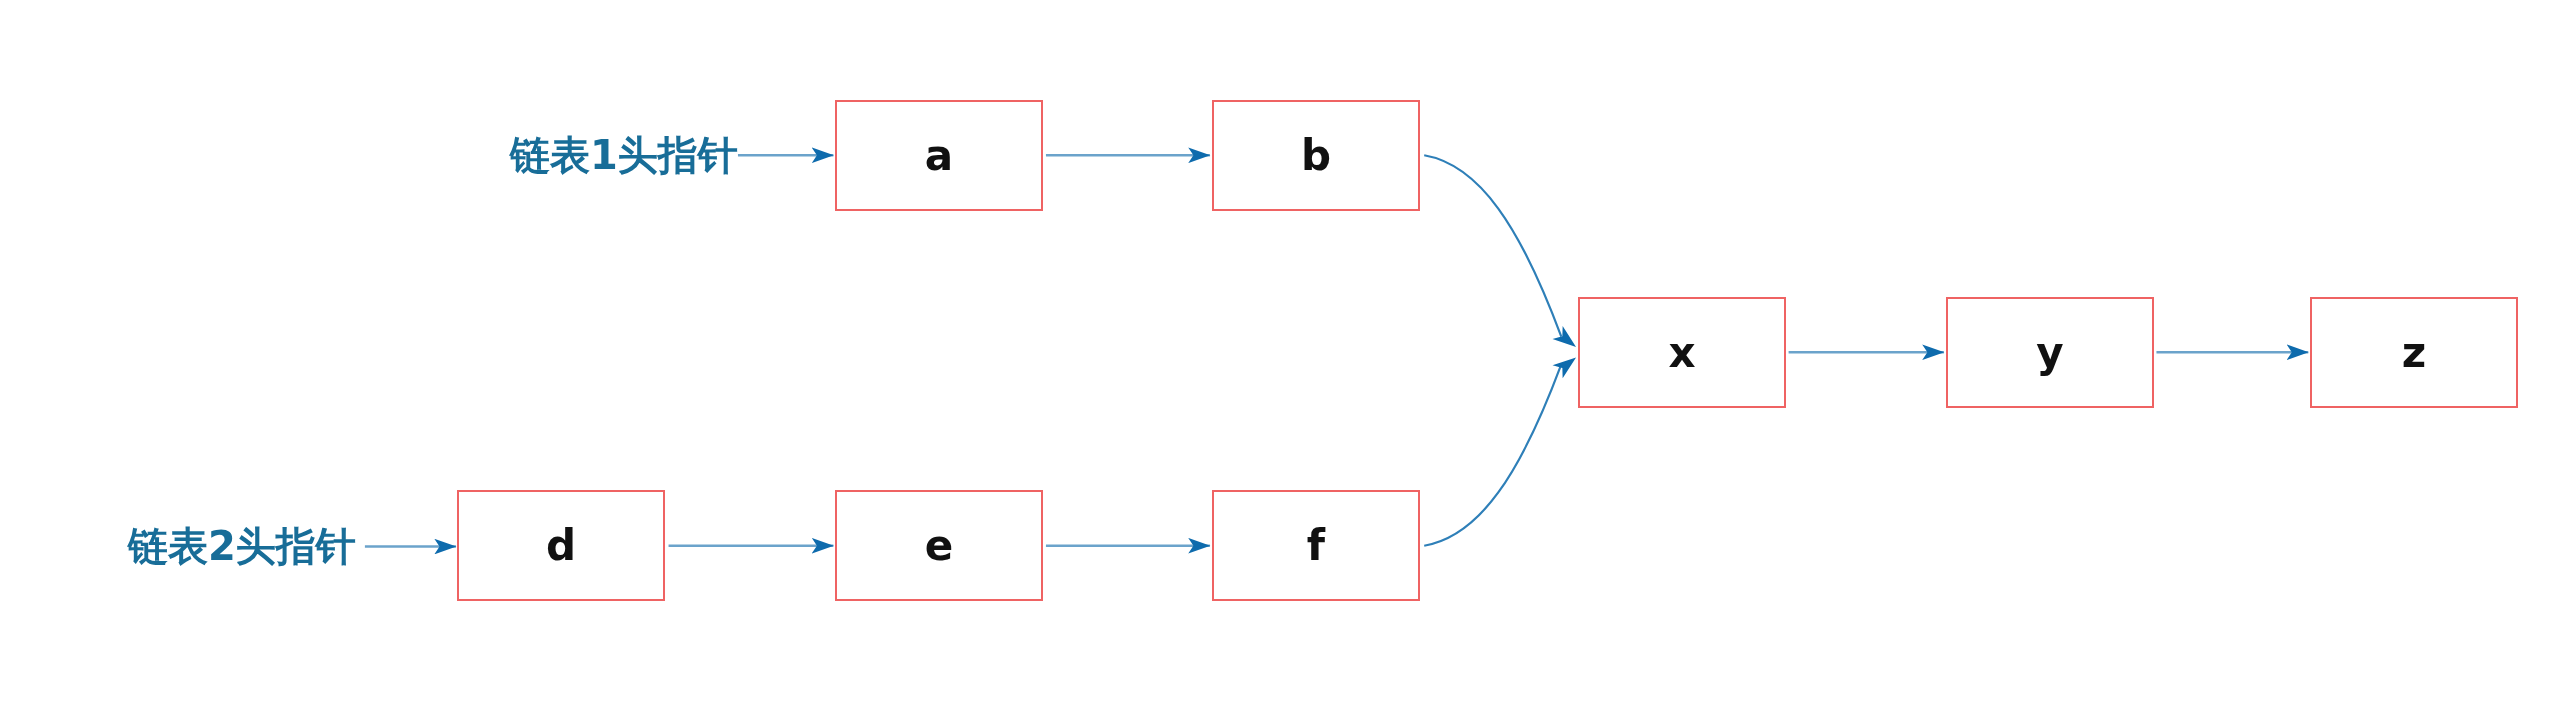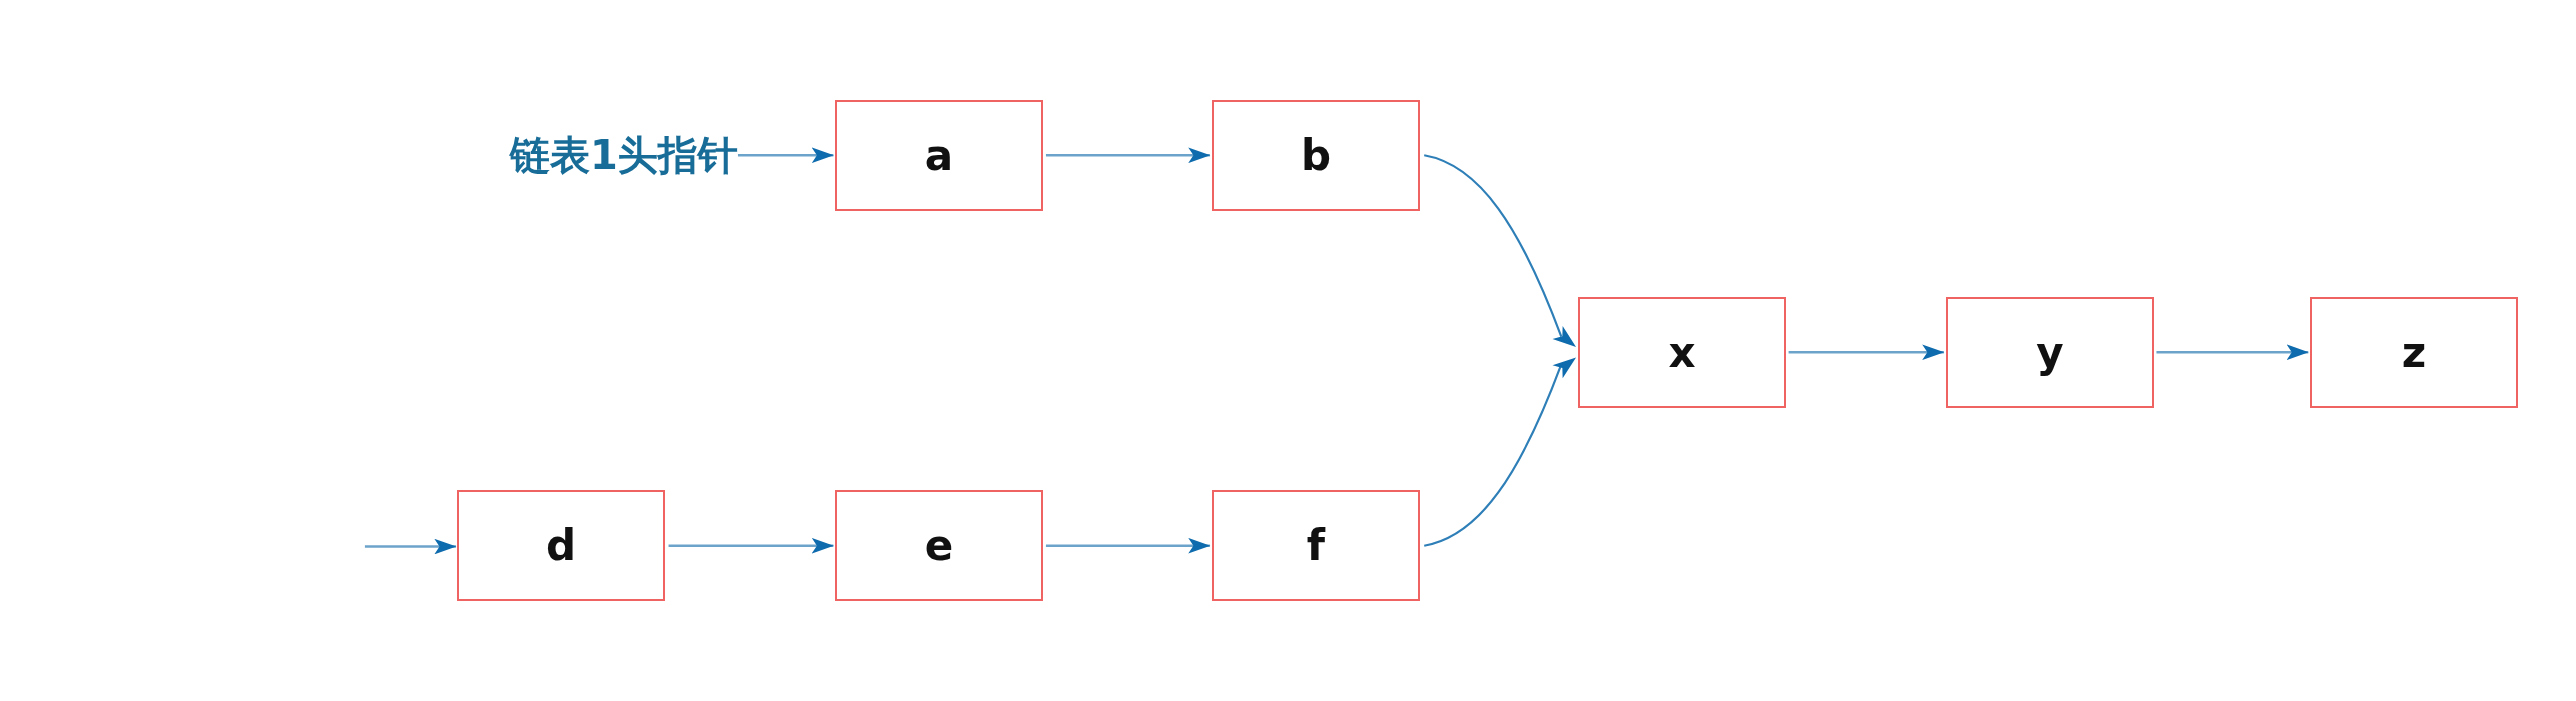--- a/index.html
+++ b/index.html
@@ -70,20 +70,21 @@
     <line x1="2061" y1="406" x2="2240" y2="406" stroke="#6ba3cb" stroke-width="3" marker-end="url(#dart)"></line>
     <line x1="2485" y1="406" x2="2660" y2="406" stroke="#6ba3cb" stroke-width="3" marker-end="url(#dart)"></line>
 
     <path d="M1641,179 C1705,190 1752,262 1799,388" fill="none" stroke="#2e7fb8" stroke-width="2.5"></path>
     <path d="M1641,629 C1705,618 1752,546 1799,420" fill="none" stroke="#2e7fb8" stroke-width="2.5"></path>
     <path d="M0,0 L-27,-9.5 L-20,0 L-27,9.5 Z" fill="#0e6bad" transform="translate(1816,400) rotate(38)"></path>
     <path d="M0,0 L-27,-9.5 L-20,0 L-27,9.5 Z" fill="#0e6bad" transform="translate(1816,412) rotate(-38)"></path>
   </svg>
 
   <div class="pointer-label pointer-label-1">链表1头指针</div>
+  <div class="pointer-label pointer-label-2">链表2头指针</div>
 
   <div class="node node-a">a</div>
   <div class="node node-b">b</div>
   <div class="node node-d">d</div>
   <div class="node node-e">e</div>
   <div class="node node-f">f</div>
   <div class="node node-x">x</div>
   <div class="node node-y">y</div>
   <div class="node node-z">z</div>
 

